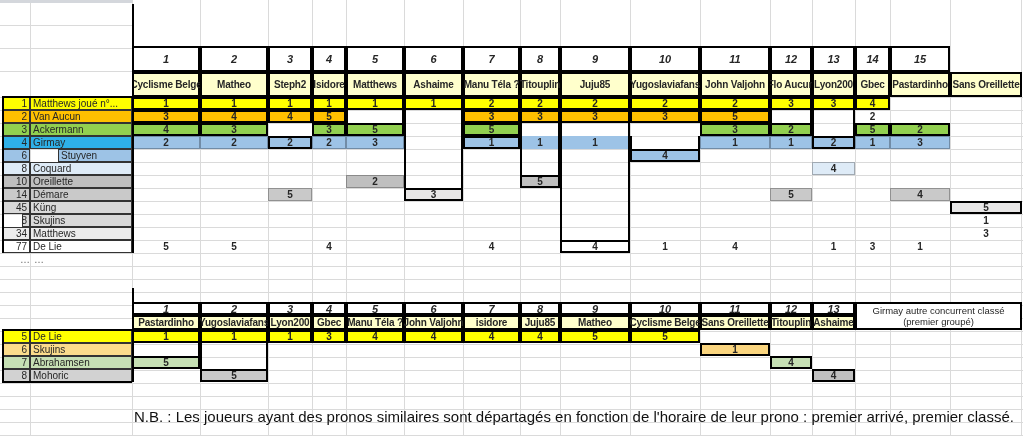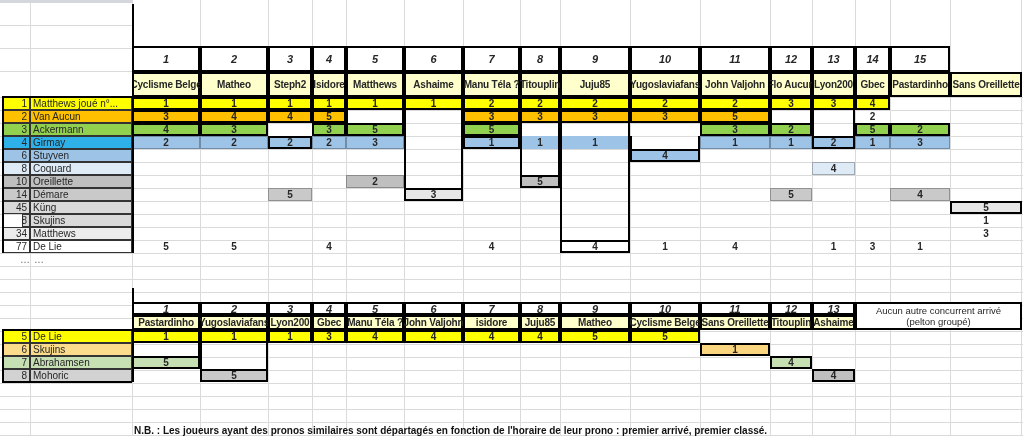--- a/index.html
+++ b/index.html
@@ -28,21 +28,21 @@
   
   .cy{background:var(--y)} .co{background:var(--o)} .cg{background:var(--g)}
   .cb{background:var(--b)} .cbb{background:var(--bb)} .clb{background:var(--lb)}
   .cgy{background:var(--gy)} .cmg{background:var(--mg)} .clg{background:var(--lg)}
   .cvlg{background:var(--vlg)} .cllg{background:var(--llg)} .chy{background:var(--hy)}
   .ctan{background:var(--tan)} .ctanl{background:var(--tanl)} .clgn{background:var(--lgn)}
   .clg2{background:var(--lg2)} .cw{background:var(--w)}
   .dots{position:absolute;height:13px;font-size:10px;color:#666;display:flex;align-items:center;z-index:2}
   .dots.r{justify-content:flex-end;padding-right:3px}
   .tk{position:absolute;background:#000;z-index:3}
-  .footer{position:absolute;left:134px;top:425px;font-size:10px;font-weight:700;color:#111;
+  .footer{position:absolute;left:134px;top:408px;font-size:15px;font-weight:400;color:#111;
           z-index:2;white-space:nowrap}
 </style>
 </head>
 <body>
 
 <div id="sheet">
   <div class="topstrip"></div>
   <div class="footer">N.B. : Les joueurs ayant des pronos similaires sont départagés en fonction de l'horaire de leur prono : premier arrivé, premier classé.</div>
 <div class="vl" style="left: 30px;"></div>
     <div class="vl" style="left: 132px;"></div>
@@ -190,21 +190,21 @@
       <div class="cell val cb thin bw" style="grid-area: 8 / 10 / span 1 / span 1;">1</div>
       <div class="cell val cb thin bw" style="grid-area: 8 / 11 / span 1 / span 1;">1</div>
       <div class="cell val bw" style="grid-area: 8 / 12 / span 1 / span 1;"></div>
       <div class="cell val cb thin" style="grid-area: 8 / 13 / span 1 / span 1;">1</div>
       <div class="cell val cb thin" style="grid-area: 8 / 14 / span 1 / span 1;">1</div>
       <div class="cell val cb thin bt" style="grid-area: 8 / 15 / span 1 / span 1;">2</div>
       <div class="cell val cb thin" style="grid-area: 8 / 16 / span 1 / span 1;">1</div>
       <div class="cell val cb thin" style="grid-area: 8 / 17 / span 1 / span 1;">3</div>
       <div class="cell val" style="grid-area: 8 / 18 / span 1 / span 1;"></div>
       <div class="cell lnum lab cb" style="grid-area: 9 / 1 / span 1 / span 1;">6</div>
-      <div class="cell lname lab cb" style="grid-area: 9 / 2 / span 1 / span 1;">Stuyven</div>
+      <div class="cell lname lab cb" style="grid-area: 9 / 2 / span 1 / span 1; margin-left: 28px;">Stuyven</div>
       <div class="cell val" style="grid-area: 9 / 3 / span 1 / span 1;"></div>
       <div class="cell val" style="grid-area: 9 / 4 / span 1 / span 1;"></div>
       <div class="cell val" style="grid-area: 9 / 5 / span 1 / span 1;"></div>
       <div class="cell val" style="grid-area: 9 / 6 / span 1 / span 1;"></div>
       <div class="cell val" style="grid-area: 9 / 7 / span 1 / span 1;"></div>
       <div class="cell val bw" style="grid-area: 9 / 8 / span 1 / span 1;"></div>
       <div class="cell val" style="grid-area: 9 / 9 / span 1 / span 1;"></div>
       <div class="cell val bw" style="grid-area: 9 / 10 / span 1 / span 1;"></div>
       <div class="cell val bw" style="grid-area: 9 / 11 / span 1 / span 1;"></div>
       <div class="cell val cb thin bt" style="grid-area: 9 / 12 / span 1 / span 1;">4</div>
@@ -364,22 +364,22 @@
       <div class="cell hname chy box" style="grid-area: 3 / 7 / span 1 / span 1;">Manu Téla ?</div>
       <div class="cell hname chy box" style="grid-area: 3 / 8 / span 1 / span 1;">John Valjohn</div>
       <div class="cell hname chy box" style="grid-area: 3 / 9 / span 1 / span 1;">isidore</div>
       <div class="cell hname chy box" style="grid-area: 3 / 10 / span 1 / span 1;">Juju85</div>
       <div class="cell hname chy box" style="grid-area: 3 / 11 / span 1 / span 1;">Matheo</div>
       <div class="cell hname chy box" style="grid-area: 3 / 12 / span 1 / span 1;">Cyclisme Belge</div>
       <div class="cell hname chy box" style="grid-area: 3 / 13 / span 1 / span 1;">Sans Oreillette</div>
       <div class="cell hname chy box" style="grid-area: 3 / 14 / span 1 / span 1;">Titouplin</div>
       <div class="cell hname chy box" style="grid-area: 3 / 15 / span 1 / span 1;">Ashaime</div>
       <div class="cell note cw box" style="grid-area: 2 / 16 / span 2 / span 3;">
-        <span>Aucun autre concurrent arrivé</span>
-        <span>(pelton groupé)</span>
+        <span>Girmay autre concurrent classé</span>
+        <span>(premier groupé)</span>
       </div>
       <div class="cell lnum lab cy" style="grid-area: 4 / 1 / span 1 / span 1;">5</div>
       <div class="cell lname lab cy" style="grid-area: 4 / 2 / span 1 / span 1;">De Lie</div>
       <div class="cell val cy thin bt" style="grid-area: 4 / 3 / span 1 / span 1;">1</div>
       <div class="cell val cy thin bt" style="grid-area: 4 / 4 / span 1 / span 1;">1</div>
       <div class="cell val cy thin bt" style="grid-area: 4 / 5 / span 1 / span 1;">1</div>
       <div class="cell val cy thin bt" style="grid-area: 4 / 6 / span 1 / span 1;">3</div>
       <div class="cell val cy thin bt" style="grid-area: 4 / 7 / span 1 / span 1;">4</div>
       <div class="cell val cy thin bt" style="grid-area: 4 / 8 / span 1 / span 1;">4</div>
       <div class="cell val cy thin bt" style="grid-area: 4 / 9 / span 1 / span 1;">4</div>

